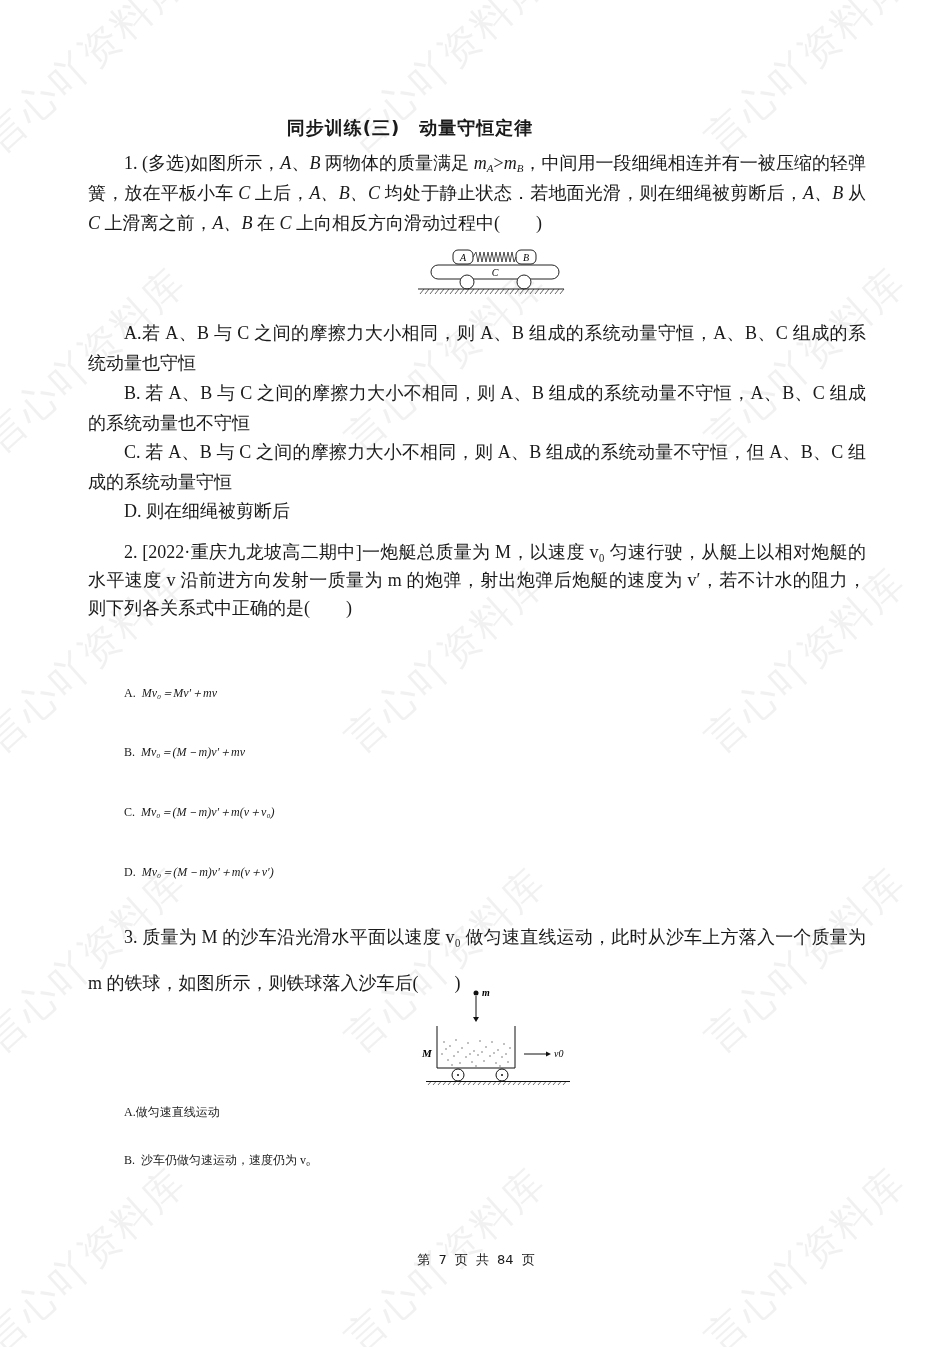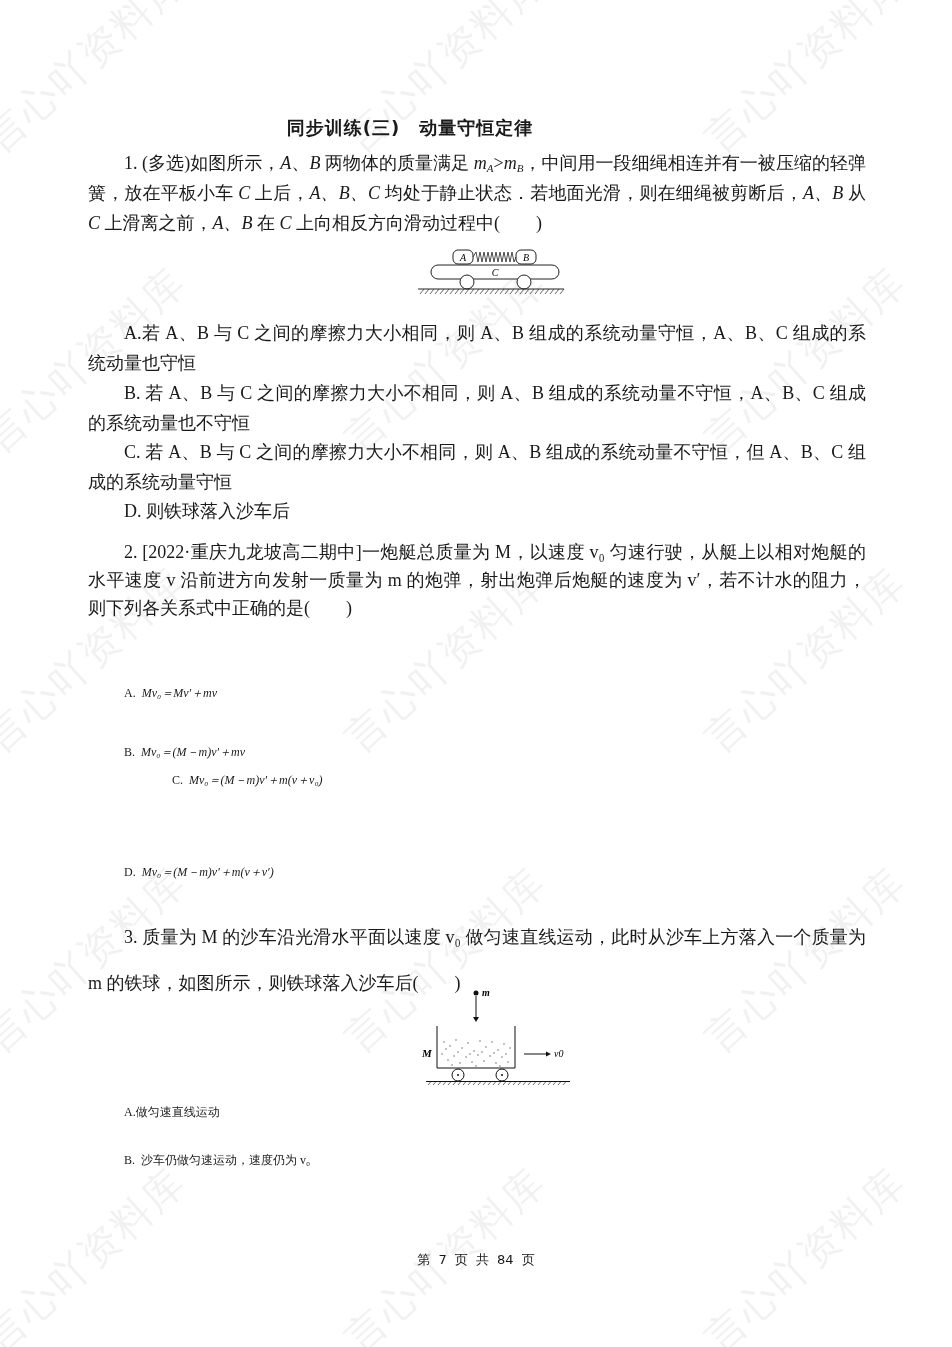--- a/index.html
+++ b/index.html
@@ -118,35 +118,35 @@
   <div class="para indent" style="top:378px;">
     <span>B.</span>&nbsp;<span>若 A、B 与 C 之间的摩擦力大小不相同，则 A、B 组成的系统动量不守恒，A、B、C 组成的系统动量也不守恒</span>
   </div>
   <div class="para indent" style="top:318px;">
     <span>A.</span><span>若 A、B 与 C 之间的摩擦力大小相同，则 A、B 组成的系统动量守恒，A、B、C 组成的系统动量也守恒</span>
   </div>
   <div class="para indent" style="top:437px;">
     <span>C.</span>&nbsp;<span>若 A、B 与 C 之间的摩擦力大小不相同，则 A、B 组成的系统动量不守恒，但 A、B、C 组成的系统动量守恒</span>
   </div>
   <div class="para indent" style="top:496px;">
-    <span>D.</span>&nbsp;<span>则铁球落入沙车后</span>
+    <span>D.</span>&nbsp;<span>则在细绳被剪断后</span>
   </div>
 
   <div class="para indent wide" style="top:538px;">
     <span>2.</span>
     <span>[2022·重庆九龙坡高二期中]</span><span>一炮艇总质量为 M，以速度 v₀ 匀速行驶，从艇上以相对炮艇的水平速度 v 沿前进方向发射一质量为 m 的炮弹，射出炮弹后炮艇的速度为 v′，若不计水的阻力，则下列各关系式中正确的是(　　)</span>
   </div>
 
   <div class="opt" style="top:678px;">
     <span>A.</span>&nbsp;&nbsp;<i>Mv₀＝Mv′＋mv</i>
   </div>
   <div class="opt" style="top:737px;">
     <span>B.</span>&nbsp;&nbsp;<i>Mv₀＝(M－m)v′＋mv</i>
   </div>
-  <div class="opt" style="top:765px;margin-left:48px;">
+  <div class="opt" style="top:797px;">
     <span>C.</span>&nbsp;&nbsp;<i>Mv₀＝(M－m)v′＋m(v＋v₀)</i>
   </div>
   <div class="opt" style="top:857px;">
     <span>D.</span>&nbsp;&nbsp;<i>Mv₀＝(M－m)v′＋m(v＋v′)</i>
   </div>
 
   <div class="para indent" style="top:914px; line-height:46px;">
     <span>3.</span>
     <span>质量为 M 的沙车沿光滑水平面以速度 v₀ 做匀速直线运动，此时从沙车上方落入一个质量为 m 的铁球，如图所示，则铁球落入沙车后(　　)</span>
   </div>

